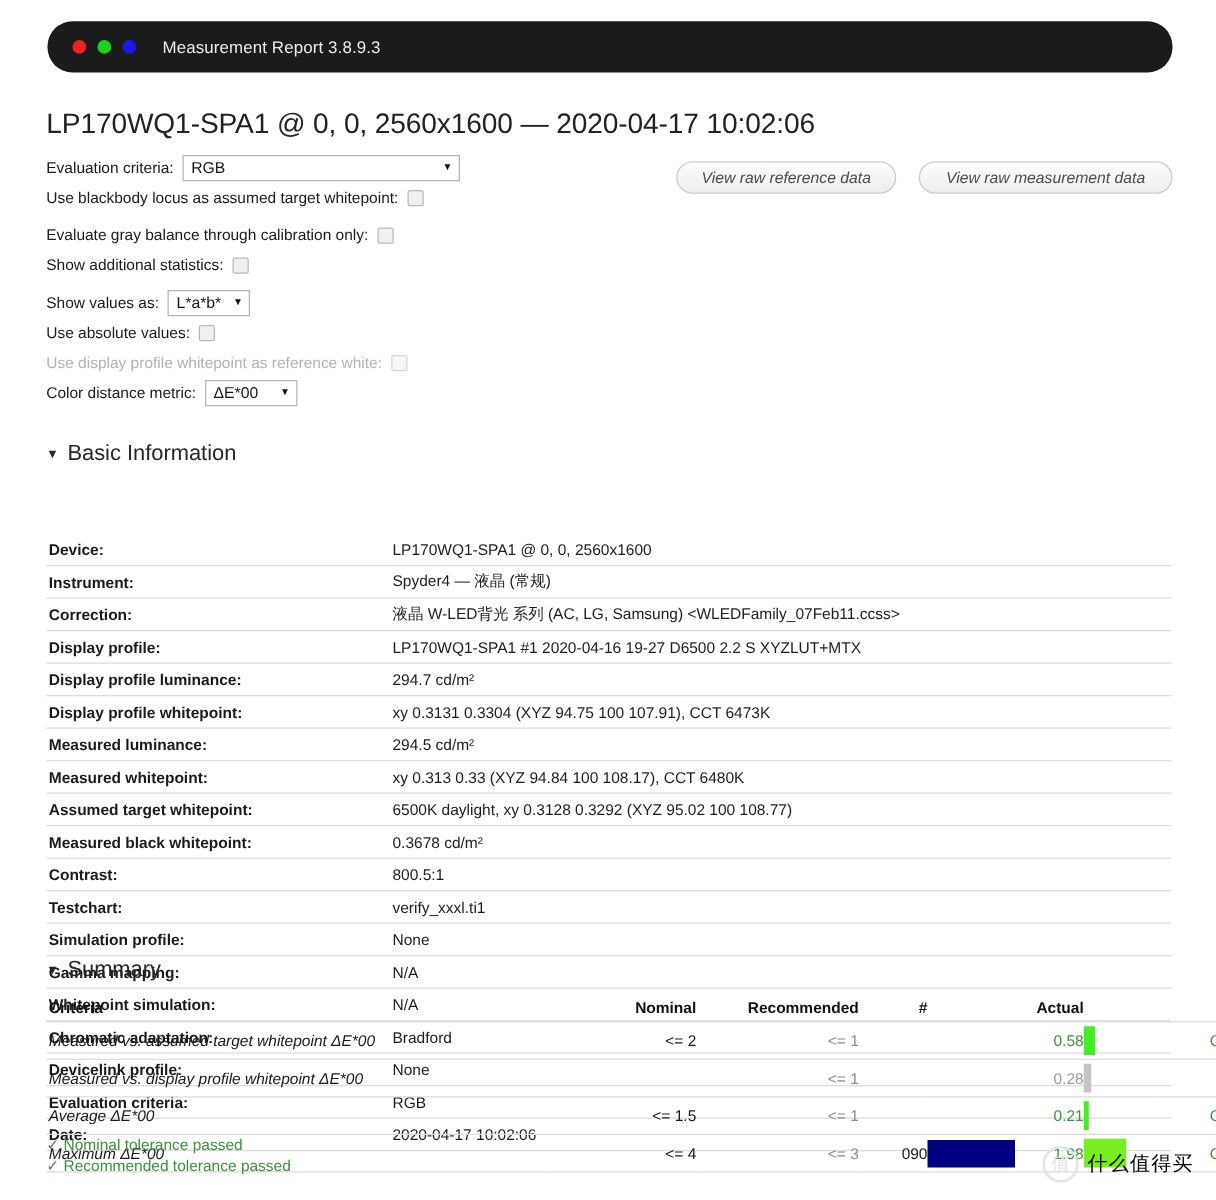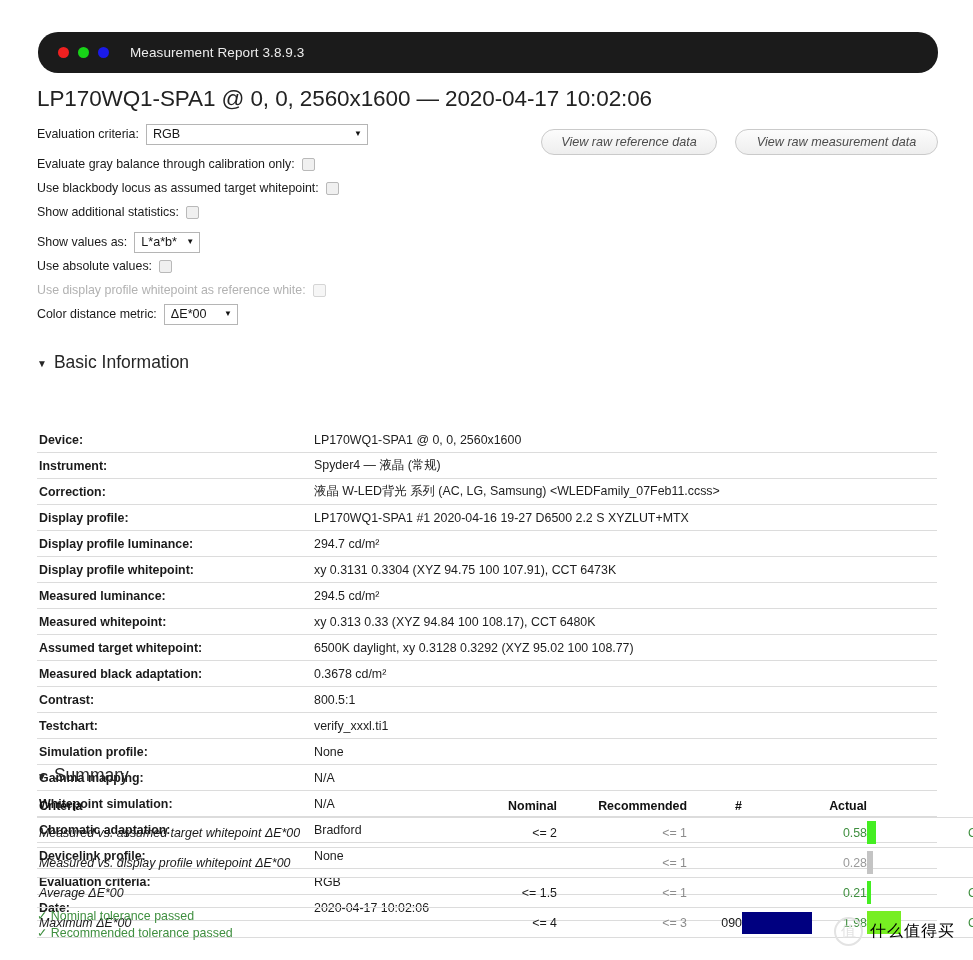--- a/index.html
+++ b/index.html
@@ -13,21 +13,21 @@
     font-family: "Liberation Sans", "DejaVu Sans", sans-serif;
     color: #1a1a1a;
     overflow: hidden;
     position: relative;
   }
 
   
   #titlebar {
     position: absolute;
     left: 38px;
-    top: 32px;
+    top: 17px;
     width: 900px;
     height: 41px;
     background: #1b1b1b;
     border-radius: 20px;
     display: flex;
     align-items: center;
     padding-left: 20px;
     box-sizing: border-box;
   }
   .dot {
@@ -273,27 +273,27 @@
 <div id="options">
 
   <div class="opt-row">
     <span class="opt-label">Evaluation criteria:</span>
     <span class="select" id="sel-eval">
       <span>RGB</span>
       <span class="caret">▼</span>
     </span>
   </div>
 
+  <div class="opt-row">
+    <span class="opt-label">Use blackbody locus as assumed target whitepoint:</span>
+    <span class="cb"></span>
+  </div>
+
   <div class="opt-row gap-top">
     <span class="opt-label">Evaluate gray balance through calibration only:</span>
-    <span class="cb"></span>
-  </div>
-
-  <div class="opt-row">
-    <span class="opt-label">Use blackbody locus as assumed target whitepoint:</span>
     <span class="cb"></span>
   </div>
 
   <div class="opt-row">
     <span class="opt-label">Show additional statistics:</span>
     <span class="cb"></span>
   </div>
 
   <div class="opt-row gap-top">
     <span class="opt-label">Show values as:</span>
@@ -363,21 +363,21 @@
       </tr>
       <tr>
         <td class="k">Measured whitepoint:</td>
         <td class="v">xy 0.313 0.33 (XYZ 94.84 100 108.17), CCT 6480K</td>
       </tr>
       <tr>
         <td class="k">Assumed target whitepoint:</td>
         <td class="v">6500K daylight, xy 0.3128 0.3292 (XYZ 95.02 100 108.77)</td>
       </tr>
       <tr>
-        <td class="k">Measured black adaptation:</td>
+        <td class="k">Measured black whitepoint:</td>
         <td class="v">0.3678 cd/m²</td>
       </tr>
       <tr>
         <td class="k">Contrast:</td>
         <td class="v">800.5:1</td>
       </tr>
       <tr>
         <td class="k">Testchart:</td>
         <td class="v">verify_xxxl.ti1</td>
       </tr>

